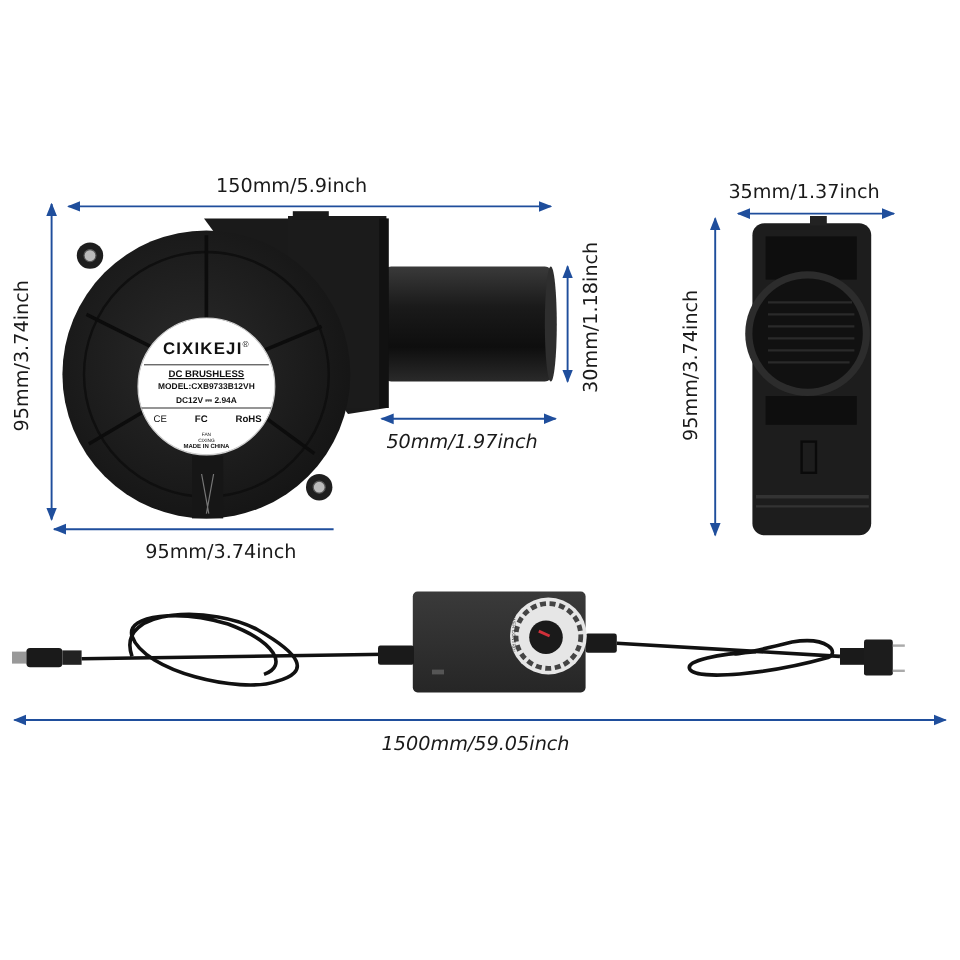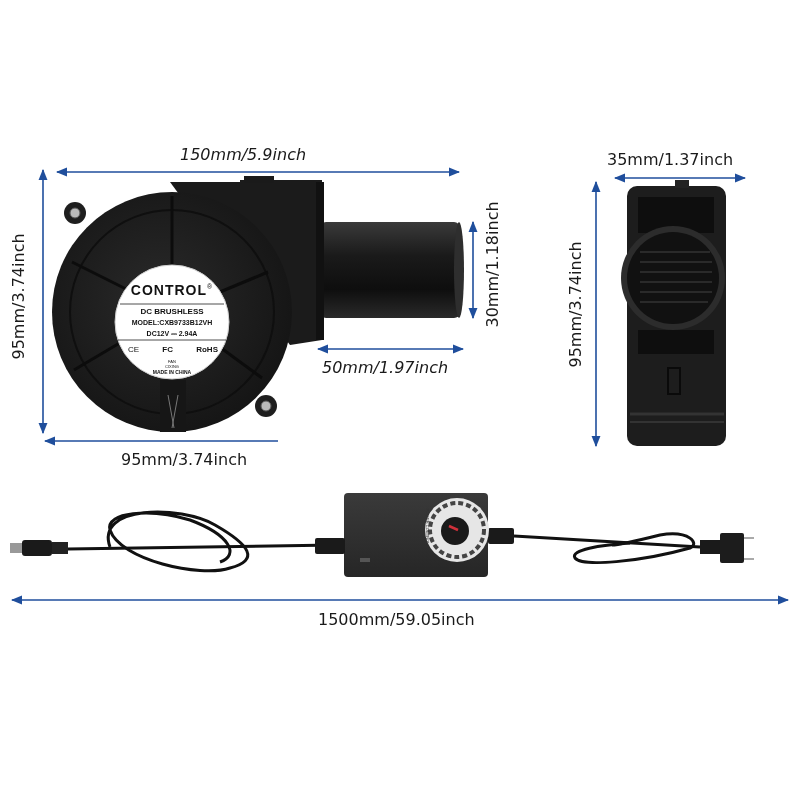--- a/index.html
+++ b/index.html
@@ -123,47 +123,47 @@
     <path d="M630,543 C600,545 570,550 575,558 C582,567 640,562 690,548 C700,544 690,530 660,535 C640,540 620,545 612,545" stroke="#111" stroke-width="3" fill="none"></path>
 
     <rect x="700" y="540" width="20" height="14" fill="#1a1a1a"></rect>
     <rect x="720" y="533" width="24" height="30" rx="2" fill="#1c1c1c"></rect>
     <rect x="744" y="537" width="10" height="2" fill="#aaa"></rect>
     <rect x="744" y="558" width="10" height="2" fill="#aaa"></rect>
   </g>
 </svg>
 
 <div class="fan-label" style="left:122px;top:282px;width:100px;font-size:14px;letter-spacing:1px;">
-  <span>CONTROL</span><sup style="font-size:7px;font-weight:normal;">®</sup>
+  <span>CIXIKEJI</span><sup style="font-size:7px;font-weight:normal;">®</sup>
 </div>
-<div class="fan-label" style="left:122px;top:307px;width:100px;font-size:8px;">DC BRUSHLESS</div>
+<div class="fan-label" style="left:122px;top:307px;width:100px;font-size:8px;text-decoration:underline;">DC BRUSHLESS</div>
 <div class="fan-label" style="left:117px;top:319px;width:110px;font-size:7px;">MODEL:CXB9733B12VH</div>
 <div class="fan-label" style="left:122px;top:330px;width:100px;font-size:7px;">
   <span>DC12V</span>
   <span>⎓</span>
   <span>2.94A</span>
 </div>
 <div class="fan-label" style="left:128px;top:345px;width:90px;font-size:8px;display:flex;justify-content:space-between;">
   <span style="font-weight:normal;">CE</span>
   <span>FC</span>
   <span>RoHS</span>
 </div>
 <div class="fan-label" style="left:152px;top:359px;width:40px;font-size:4px;font-weight:normal;">FAN</div>
 <div class="fan-label" style="left:152px;top:364px;width:40px;font-size:4px;font-weight:normal;">CIXING</div>
 <div class="fan-label" style="left:142px;top:369px;width:60px;font-size:5px;">MADE IN CHINA</div>
 
 <div class="abs" style="left:410px;top:524px;font-size:4px;color:#333;transform:rotate(90deg);white-space:nowrap;font-family:'Liberation Sans',sans-serif;">POWER CONTROL</div>
 
-<div class="dim-label" style="left:180px;top:145px;font-style:italic;">150mm/5.9inch</div>
+<div class="dim-label" style="left:180px;top:145px;">150mm/5.9inch</div>
 
 <div class="dim-label vert" style="left:-42px;top:290px;width:120px;text-align:center;">95mm/3.74inch</div>
 
 <div class="dim-label" style="left:121px;top:450px;">95mm/3.74inch</div>
 
 <div class="dim-label vert" style="left:432px;top:258px;width:120px;text-align:center;">30mm/1.18inch</div>
 
 <div class="dim-label" style="left:322px;top:358px;font-style:italic;">50mm/1.97inch</div>
 
 <div class="dim-label" style="left:607px;top:150px;text-align:right;">35mm/1.37inch</div>
 
 <div class="dim-label vert" style="left:515px;top:298px;width:120px;text-align:center;">95mm/3.74inch</div>
 
-<div class="dim-label" style="left:318px;top:610px;">1500mm/59.05inch</div>
+<div class="dim-label" style="left:318px;top:610px;font-style:italic;">1500mm/59.05inch</div>
 
 </body></html>

